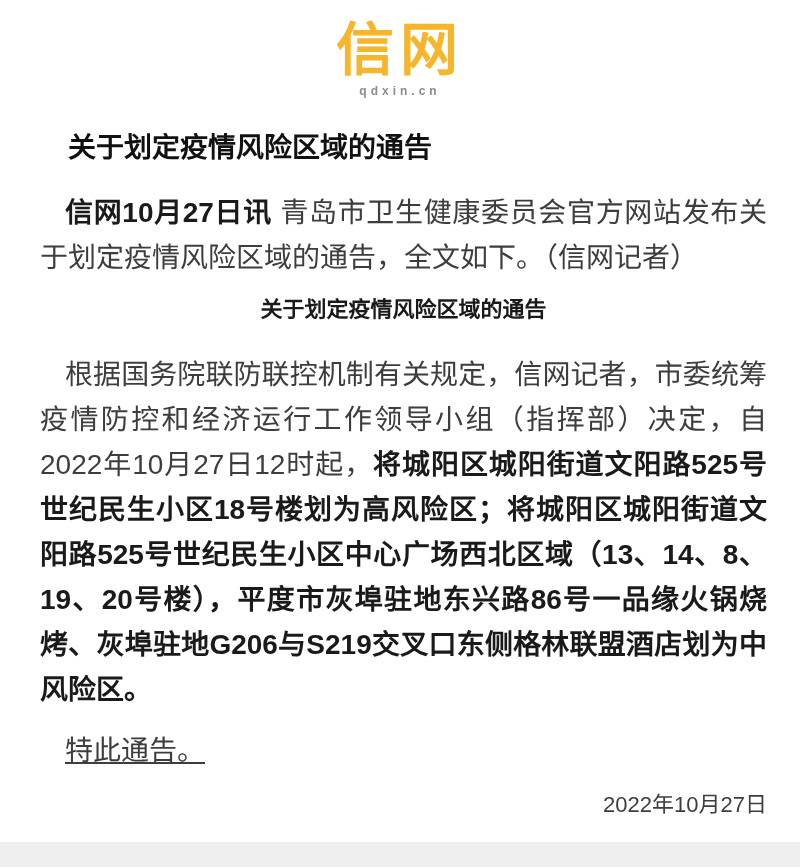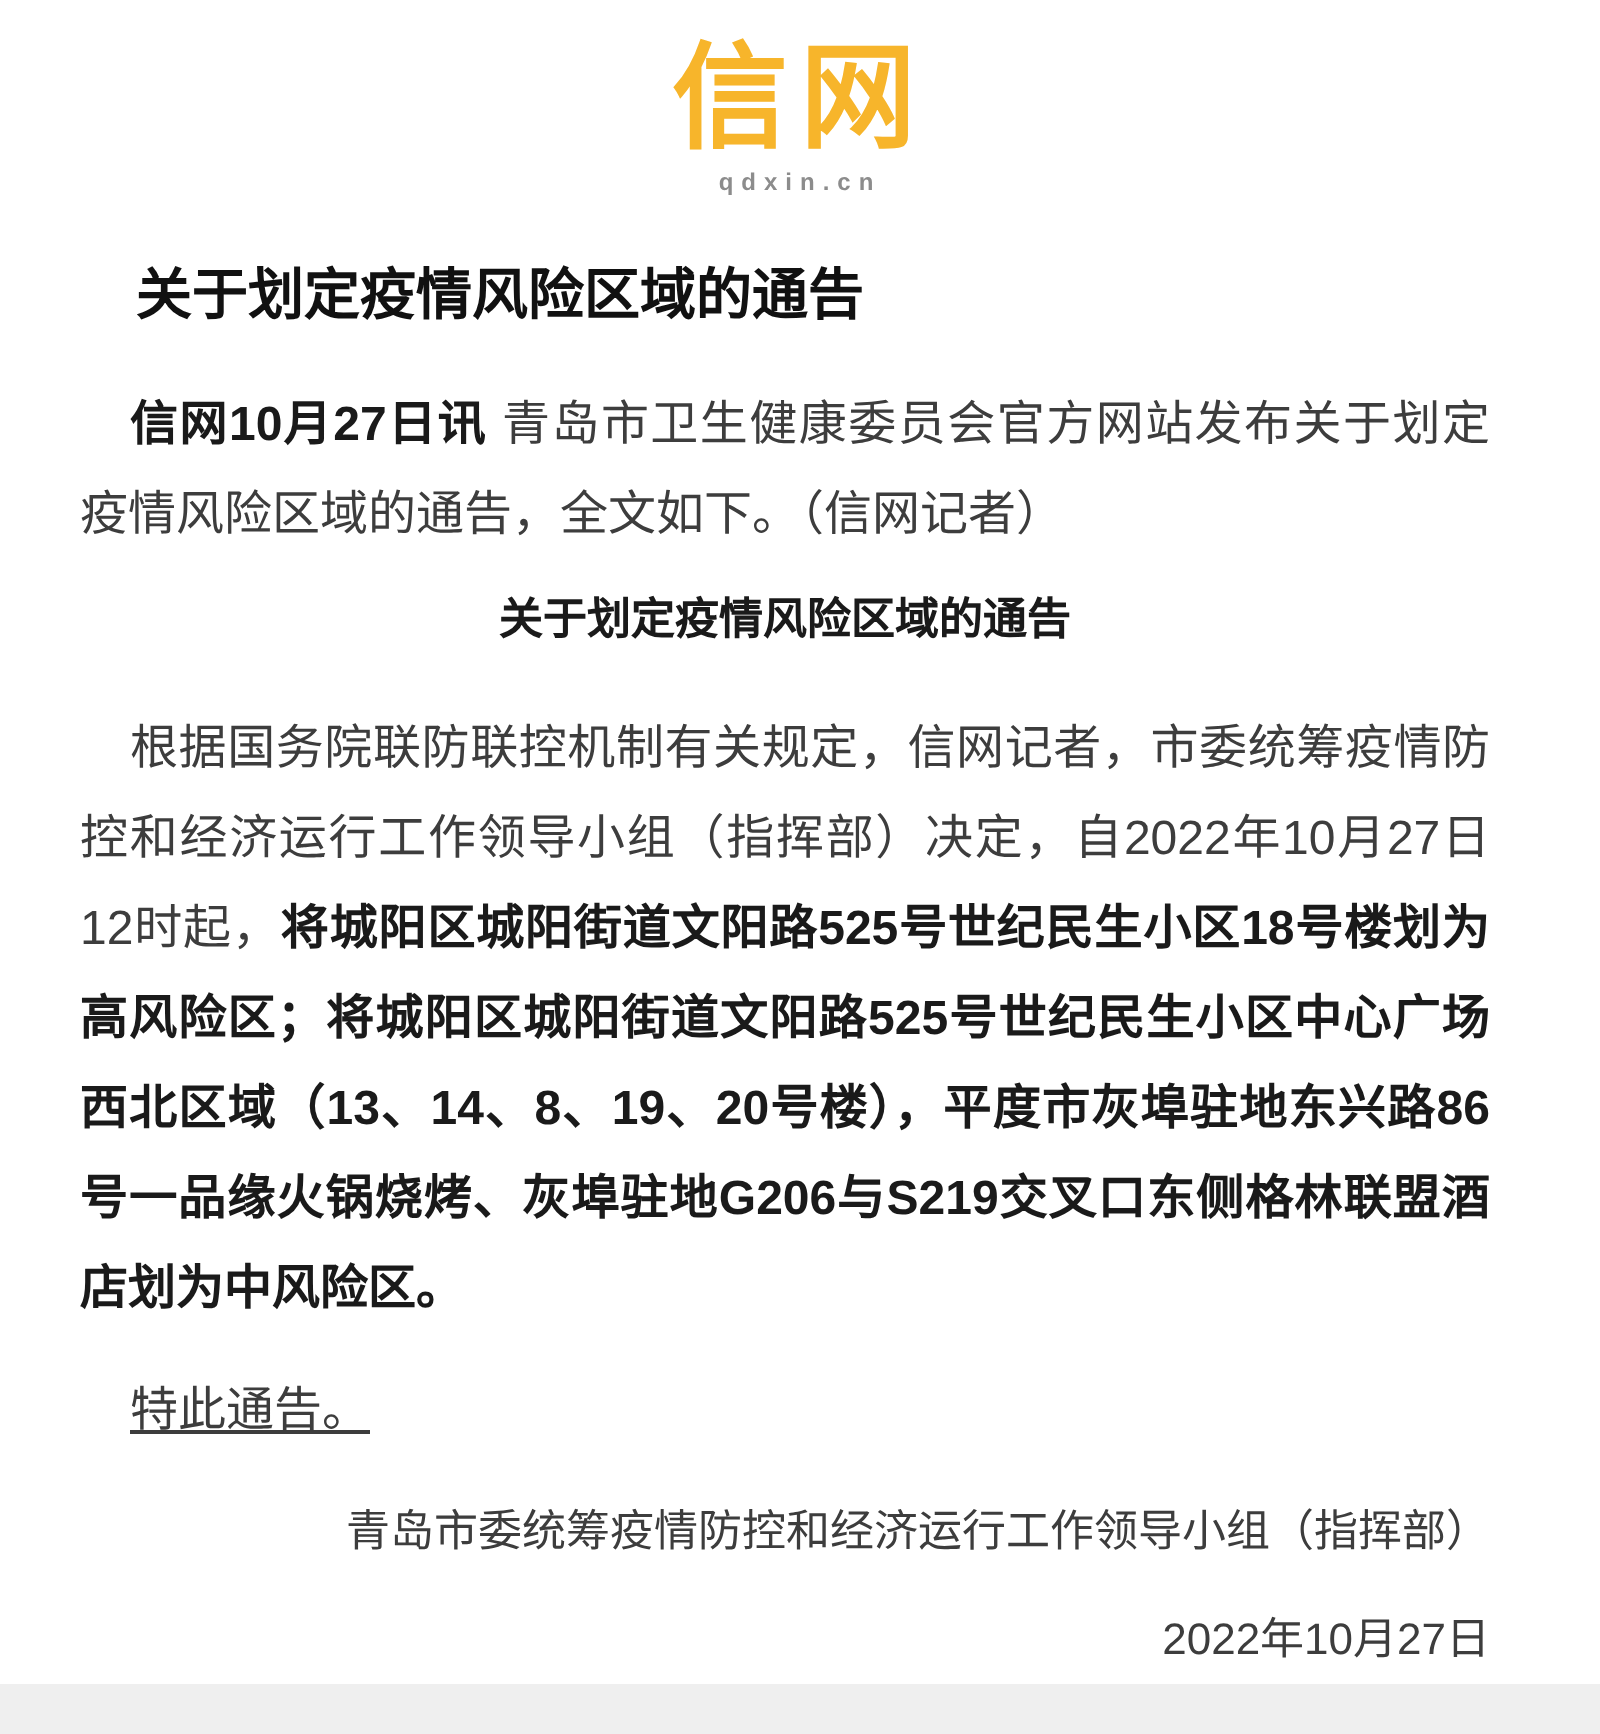--- a/index.html
+++ b/index.html
@@ -31,32 +31,32 @@
   .logo-domain {
     margin-top: 2px;
     font-size: 12px;
     line-height: 22px;
     font-weight: 700;
     letter-spacing: 4px;
     color: #8C8C8C;
   }
   
   .article {
-    padding: 0 55px 0 40px;
+    padding: 0 33px 0 40px;
     color: #3D3D3D;
   }
   .article-title {
     margin: 26px 0 0 28px;
     font-size: 28px;
     line-height: 40px;
     font-weight: 700;
     color: #111111;
   }
   .para {
-    font-size: 24px;
+    font-size: 28px;
     line-height: 45px;
     text-indent: 25px;
     text-align: justify;
     color: #3D3D3D;
   }
   .para strong, .intro strong {
     font-weight: 700;
     color: #1A1A1A;
   }
   .intro   { margin-top: 22px; }
@@ -103,21 +103,20 @@
     <h1 class="article-title">关于划定疫情风险区域的通告</h1>
 
     <p class="para intro"><strong>信网10月27日讯</strong><span> 青岛市卫生健康委员会官方网站发布关于划定疫情风险区域的通告，全文如下。（信网记者）</span></p>
 
     <h2 class="subtitle">关于划定疫情风险区域的通告</h2>
 
     <p class="para body-para"><span>根据国务院联防联控机制有关规定，信网记者，市委统筹疫情防控和经济运行工作领导小组（指挥部）决定，自2022年10月27日12时起，</span><strong>将城阳区城阳街道文阳路525号世纪民生小区18号楼划为高风险区；将城阳区城阳街道文阳路525号世纪民生小区中心广场西北区域（13、14、8、19、20号楼），平度市灰埠驻地东兴路86号一品缘火锅烧烤、灰埠驻地G206与S219交叉口东侧格林联盟酒店划为中风险区。</strong></p>
 
     <p class="para closing">特此通告。</p>
 
-    <p class="right signature">青岛市委统筹疫情防控和经济运行工作领导小组（指挥部）</p>
 
     <p class="right date">2022年10月27日</p>
 
   </main>
 
   <footer class="footer-bar"></footer>
 
 </div>
 
 </body></html>

